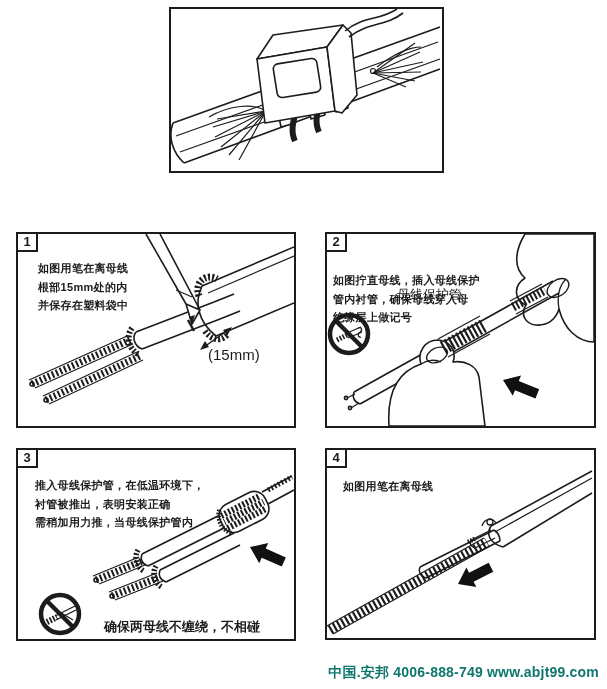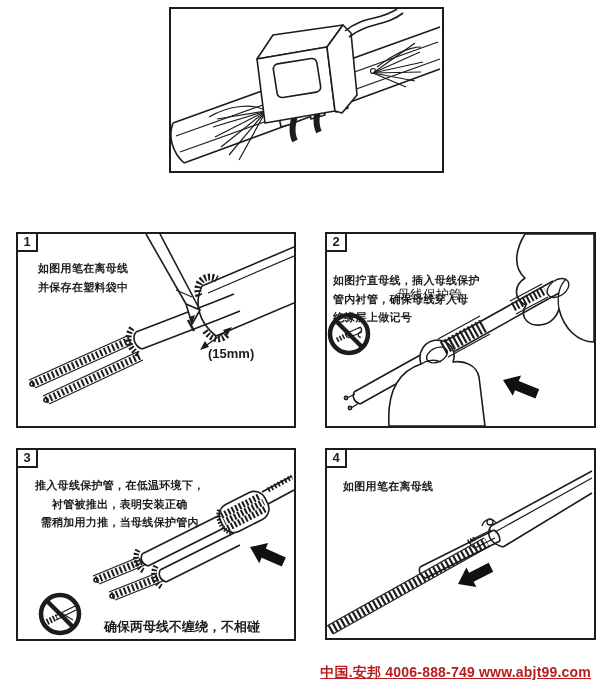--- a/index.html
+++ b/index.html
@@ -17,29 +17,29 @@
     font-weight:bold;font-size:13px;line-height:16px;text-align:center;
   }
   .ptext{
     position:absolute;font-weight:bold;font-size:11px;line-height:18.5px;
     letter-spacing:.3px;white-space:nowrap;z-index:3;
   }
   .plabel{
     position:absolute;font-weight:normal;font-size:13px;white-space:nowrap;z-index:3;
   }
   .dim{
-    position:absolute;font-weight:bold;font-size:13px;white-space:nowrap;z-index:3;
+    position:absolute;font-weight:normal;font-size:15px;white-space:nowrap;z-index:3;
   }
   .cap{
     position:absolute;font-weight:bold;font-size:13px;white-space:nowrap;z-index:3;text-align:right;
   }
   svg.art{position:absolute;left:0;top:0;z-index:1;}
   .footer{
-    position:absolute;right:16px;bottom:7px;font-weight:bold;font-size:14px;
-    letter-spacing:.2px;color:#b91c1c;white-space:nowrap;text-decoration:underline;
+    position:absolute;right:8px;bottom:7px;font-weight:bold;font-size:14px;
+    letter-spacing:.2px;color:#0f766e;white-space:nowrap;
   }
 </style>
 </head>
 <body>
 
 <div class="frame" style="left:169px;top:7px;width:275px;height:166px;">
   <svg class="art" width="271" height="162" viewBox="0 0 271 162">
     <g fill="none" stroke="#1c1c1c" stroke-width="1.6" stroke-linejoin="round">
 
       <path d="M2,114 L269,18"></path>
@@ -132,20 +132,21 @@
       <g>
         <path d="M186,113 L210,96" stroke-width="1.4"></path>
         <path d="M182,116 L191,113 L187,107 Z" fill="#1c1c1c" stroke="none"></path>
         <path d="M214,93 L205,96 L209,102 Z" fill="#1c1c1c" stroke="none"></path>
       </g>
     </g>
   </svg>
   <div class="badge">1</div>
   <div class="ptext" style="left:20px;top:25px;">
     <div>如图用笔在离母线</div>
+    <div>根部15mm处的内</div>
     <div>并保存在塑料袋中</div>
   </div>
   <div class="dim" style="left:190px;top:112px;">(15mm)</div>
 </div>
 
 <div class="frame" style="left:325px;top:232px;width:271px;height:196px;">
   <svg class="art" width="267" height="192" viewBox="0 0 267 192">
     <g fill="none" stroke="#1c1c1c" stroke-width="1.6" stroke-linejoin="round">
 
       <g>
@@ -244,21 +245,21 @@
         <circle cx="42" cy="164" r="19" stroke-width="4.5"></circle>
         <path d="M29,172 L39,167" stroke-width="6" stroke-dasharray="1.7 1.7"></path>
         <path d="M37,166 L57,156" stroke-width="1.3"></path>
           <path d="M38,170 L58,160" stroke-width="1.3"></path>
         <path d="M35,158 L55,170" stroke-width="1.3"></path>
         <path d="M29,151 L55,177" stroke-width="4.5"></path>
       </g>
     </g>
   </svg>
   <div class="badge">3</div>
-  <div class="ptext" style="left:17px;top:26px;text-align:center;">
+  <div class="ptext" style="left:17px;top:26px;">
     <div>推入母线保护管，在低温环境下，</div>
     <div>衬管被推出，表明安装正确</div>
     <div>需稍加用力推，当母线保护管内</div>
   </div>
   <div class="cap" style="left:86px;top:168px;">确保两母线不缠绕，不相碰</div>
 </div>
 
 <div class="frame" style="left:325px;top:448px;width:271px;height:192px;">
   <svg class="art" width="267" height="188" viewBox="0 0 267 188">
     <g fill="none" stroke="#1c1c1c" stroke-width="1.6" stroke-linejoin="round">

